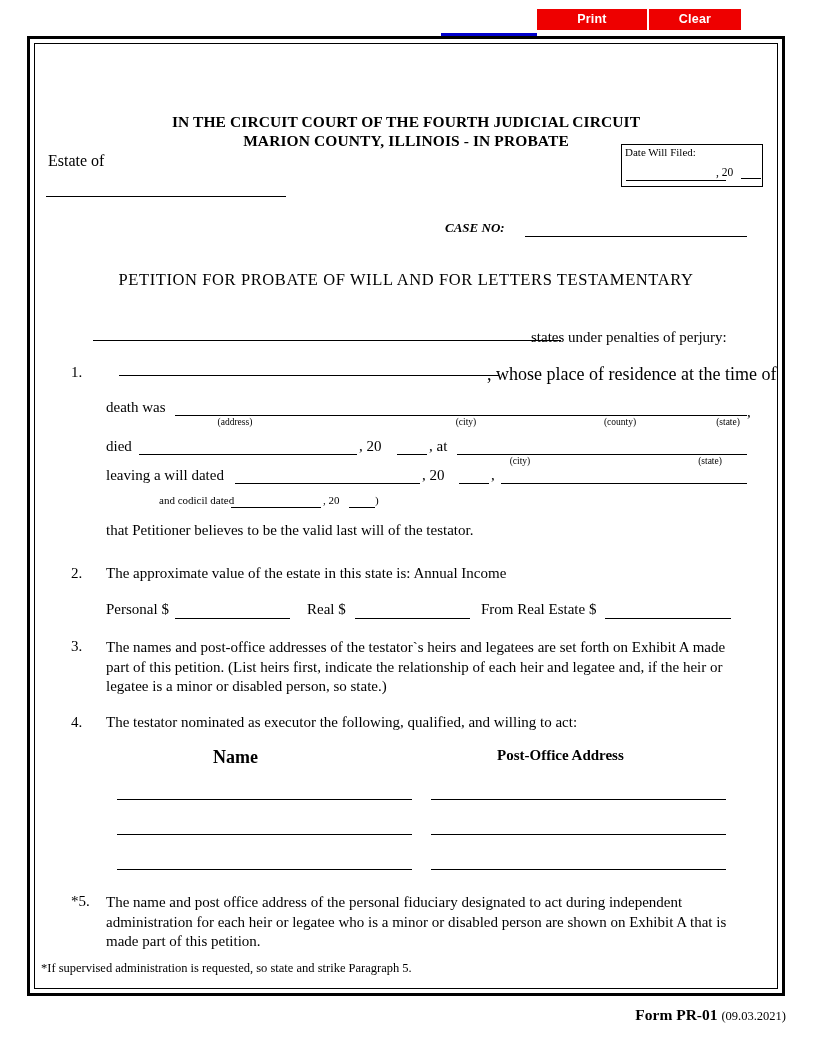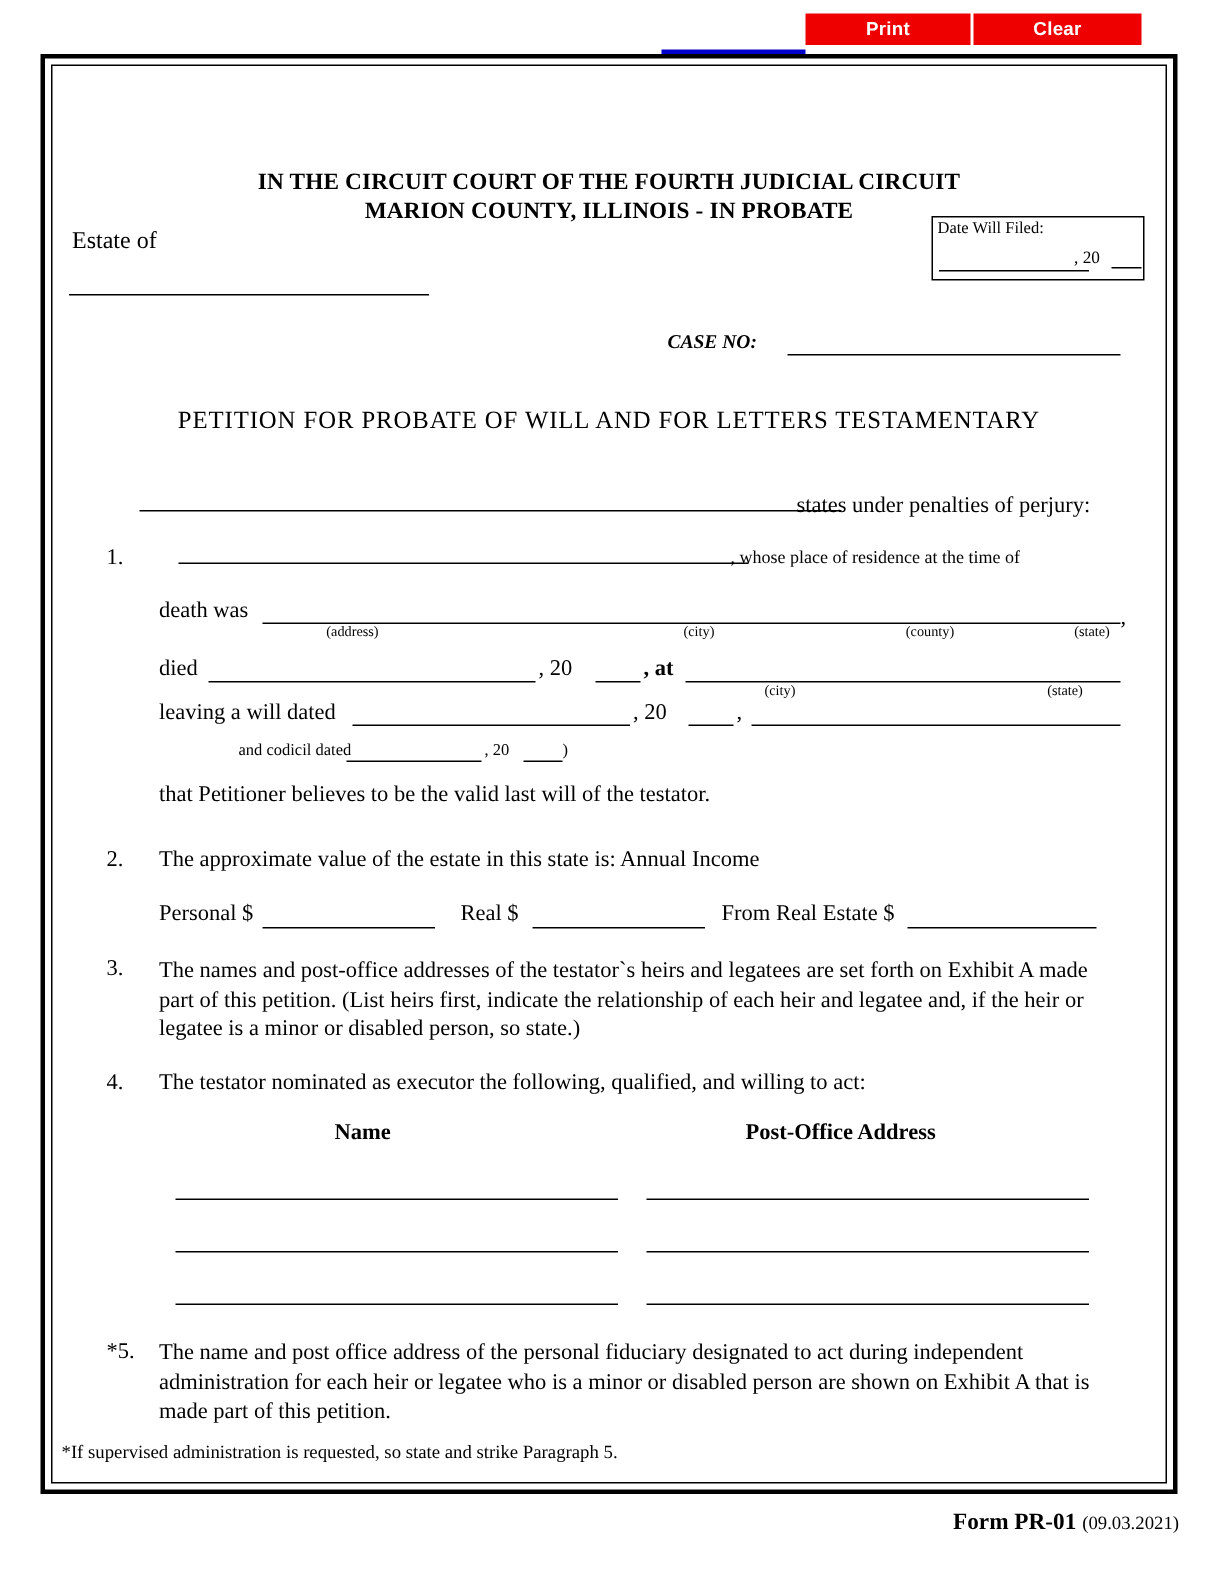--- a/index.html
+++ b/index.html
@@ -34,21 +34,21 @@
     color: #ffffff;
     text-align: center;
     line-height: 21px;
     letter-spacing: 0.2px;
     cursor: pointer;
     border: 0;
     padding: 0;
   }
   #btn-save-as { left: 441px; width: 96px; background: #0000cc; margin-top: 24px; }
   #btn-print   { left: 537px; width: 110px; background: #ee0000; }
-  #btn-clear   { left: 649px; width: 112px; background: #ee0000; }
+  #btn-clear   { left: 649px; width: 92px; background: #ee0000; }
 
   
   .page-frame {
     position: absolute;
     left: 27px;
     top: 36px;
     width: 758px;
     height: 960px;
     border: 3px solid #000;
     background: #fff;
@@ -183,21 +183,21 @@
     position: absolute;
     left: 84px;
     top: 331px;
     width: 380px;
     border-bottom: 1px solid #000;
   }
   .item1-txt {
     position: absolute;
     left: 452px;
     top: 320px;
-    font-size: 12px;
+    font-size: 18px;
   }
 
   .deathwas {
     position: absolute;
     left: 71px;
     top: 355px;
     font-size: 15px;
   }
   .l-address { position: absolute; left: 140px; top: 371px; width: 572px; border-bottom: 1px solid #000; }
   .comma-end { position: absolute; left: 712px; top: 360px; font-size: 15px; }
@@ -205,21 +205,21 @@
   .sublbl {
     position: absolute;
     font-size: 9.5px;
     text-align: center;
   }
 
   .died { position: absolute; left: 71px; top: 394px; font-size: 15px; }
   .l-died { position: absolute; left: 104px; top: 410px; width: 218px; border-bottom: 1px solid #000; }
   .died-20 { position: absolute; left: 324px; top: 394px; font-size: 15px; }
   .l-died-yr { position: absolute; left: 362px; top: 410px; width: 30px; border-bottom: 1px solid #000; }
-  .died-at { position: absolute; left: 394px; top: 394px; font-size: 15px; font-weight: bold; }
+  .died-at { position: absolute; left: 394px; top: 394px; font-size: 15px; }
   .l-died-at { position: absolute; left: 422px; top: 410px; width: 290px; border-bottom: 1px solid #000; }
 
   .leaving { position: absolute; left: 71px; top: 423px; font-size: 15px; }
   .l-will { position: absolute; left: 200px; top: 439px; width: 185px; border-bottom: 1px solid #000; }
   .will-20 { position: absolute; left: 387px; top: 423px; font-size: 15px; }
   .l-will-yr { position: absolute; left: 424px; top: 439px; width: 30px; border-bottom: 1px solid #000; }
   .will-comma { position: absolute; left: 456px; top: 423px; font-size: 15px; }
   .l-will-rest { position: absolute; left: 466px; top: 439px; width: 246px; border-bottom: 1px solid #000; }
 
   .codicil { position: absolute; left: 124px; top: 450px; font-size: 11px; }
@@ -234,21 +234,21 @@
   .personal { position: absolute; left: 71px; top: 557px; font-size: 15px; }
   .l-personal { position: absolute; left: 140px; top: 574px; width: 115px; border-bottom: 1px solid #000; }
   .real { position: absolute; left: 272px; top: 557px; font-size: 15px; }
   .l-real { position: absolute; left: 320px; top: 574px; width: 115px; border-bottom: 1px solid #000; }
   .fromreal { position: absolute; left: 446px; top: 557px; font-size: 15px; }
   .l-fromreal { position: absolute; left: 570px; top: 574px; width: 126px; border-bottom: 1px solid #000; }
 
   .item3 { position: absolute; left: 71px; top: 594px; width: 642px; font-size: 15px; line-height: 19.5px; }
   .item4 { position: absolute; left: 71px; top: 670px; width: 642px; font-size: 15px; }
 
-  .col-name { position: absolute; left: 178px; top: 703px; font-size: 15px; font-weight: bold; margin-left: 10px; }
+  .col-name { position: absolute; left: 178px; top: 703px; font-size: 18px; font-weight: bold; }
   .col-addr { position: absolute; left: 462px; top: 703px; font-size: 15px; font-weight: bold; }
 
   .nl { position: absolute; border-bottom: 1.5px solid #000; width: 295px; }
   .nl.c1 { left: 82px; }
   .nl.c2 { left: 396px; }
   .r1 { top: 755px; }
   .r2 { top: 790px; }
   .r3 { top: 825px; }
 
   .item5-num { position: absolute; left: 36px; top: 849px; font-size: 15px; }

